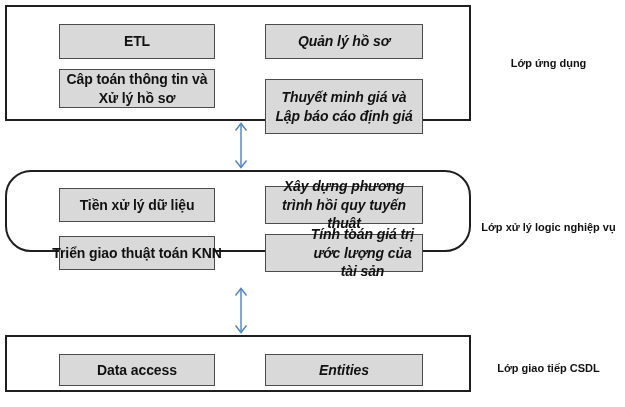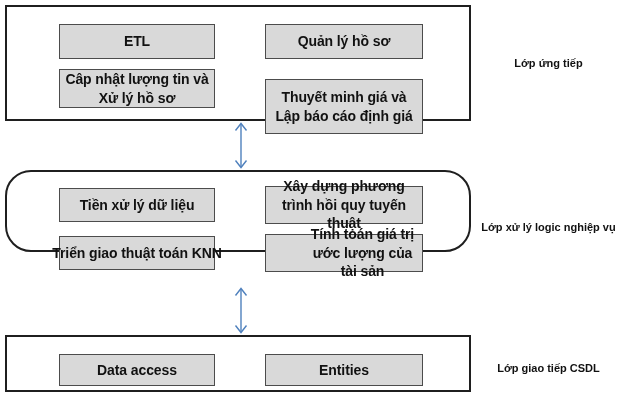--- a/index.html
+++ b/index.html
@@ -16,42 +16,42 @@
   .layer-logic { top:170px; height:82px;border-radius:26px; }
   .layer-db    { top:335px; height:57px;  }
   .module {
     position:absolute; background:#d9d9d9; border:1.5px solid #4c4c4c;
     box-sizing:border-box; display:flex; align-items:center; justify-content:center;
     text-align:center; font-weight:bold; font-size:14px; line-height:1.32;
     letter-spacing:-0.1px; padding:0 3px; color:#111111;
   }
   .nowrap { white-space:nowrap; }
   .col-l { left:52px;  width:156px; }
-  .col-r { left:258px; width:158px; }
+  .col-r { left:258px; width:158px;font-style:italic; }
   .layer-label {
     position:absolute; left:472px; width:153px;
     display:flex; align-items:center; justify-content:center;
     font-weight:bold; font-size:11px; white-space:nowrap; color:#111111;
   }
   .label-app   { top:5px;   height:116px; }
   .label-logic { top:170px; height:114px; }
   .label-db    { top:335px; height:65px;  }
   .v-arrow { position:absolute; left:233px; width:16px; height:47px; }
   .arrow-1 { top:122px; }
   .arrow-2 { top:287px; }
 </style>
 </head>
 <body>
 
 <div class="canvas">
 
   <div class="layer layer-app">
     <div class="module col-l nowrap" style="top:17px;height:35px;">ETL</div>
     <div class="module col-r nowrap" style="top:17px;height:35px;">Quản lý hồ sơ</div>
-    <div class="module col-l" style="top:62px;height:39px;">Câp nhật lượng tin và Xử lý hồ sơ</div>
+    <div class="module col-l" style="top:62px;height:39px;">Câp toán thông tin và Xử lý hồ sơ</div>
     <div class="module col-r" style="top:72px;height:55px;">Thuyết minh giá và Lập báo cáo định giá</div>
   </div>
 
   <svg class="v-arrow arrow-1" viewBox="0 0 16 47" aria-hidden="true">
     <g stroke="#4f81bd" stroke-width="1.4" fill="none">
       <line x1="8" y1="2" x2="8" y2="45"></line>
       <path d="M2.5 8.5 L8 1.5 L13.5 8.5"></path>
       <path d="M2.5 38.5 L8 45.5 L13.5 38.5"></path>
     </g>
   </svg>
@@ -69,17 +69,17 @@
       <path d="M2.5 8.5 L8 1.5 L13.5 8.5"></path>
       <path d="M2.5 38.5 L8 45.5 L13.5 38.5"></path>
     </g>
   </svg>
 
   <div class="layer layer-db">
     <div class="module col-l nowrap" style="top:17px;height:32px;">Data access</div>
     <div class="module col-r nowrap" style="top:17px;height:32px;">Entities</div>
   </div>
 
-  <div class="layer-label label-app">Lớp ứng tiếp</div>
+  <div class="layer-label label-app">Lớp ứng dụng</div>
   <div class="layer-label label-logic">Lớp xử lý logic nghiệp vụ</div>
   <div class="layer-label label-db">Lớp giao tiếp CSDL</div>
 
 </div>
 
 </body></html>

